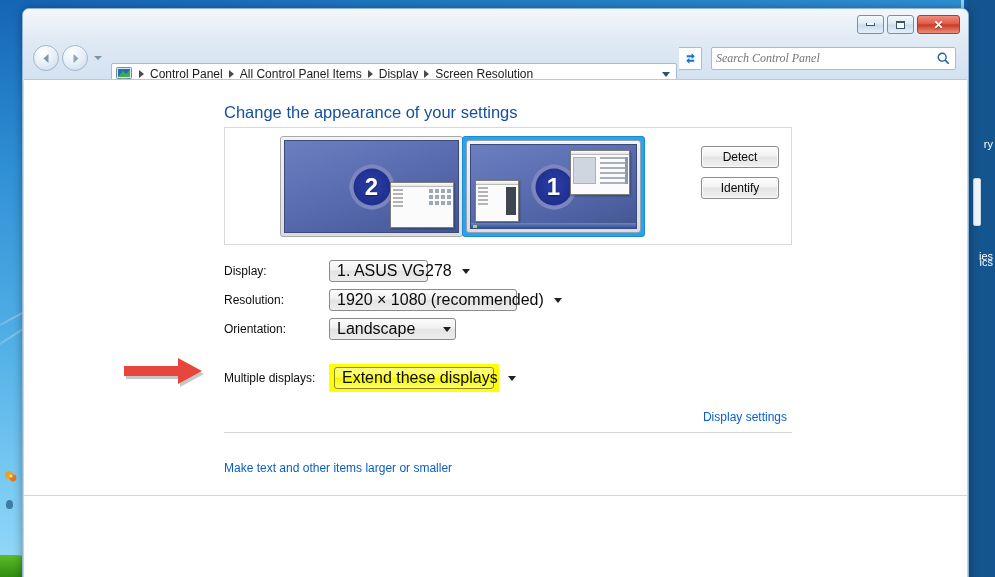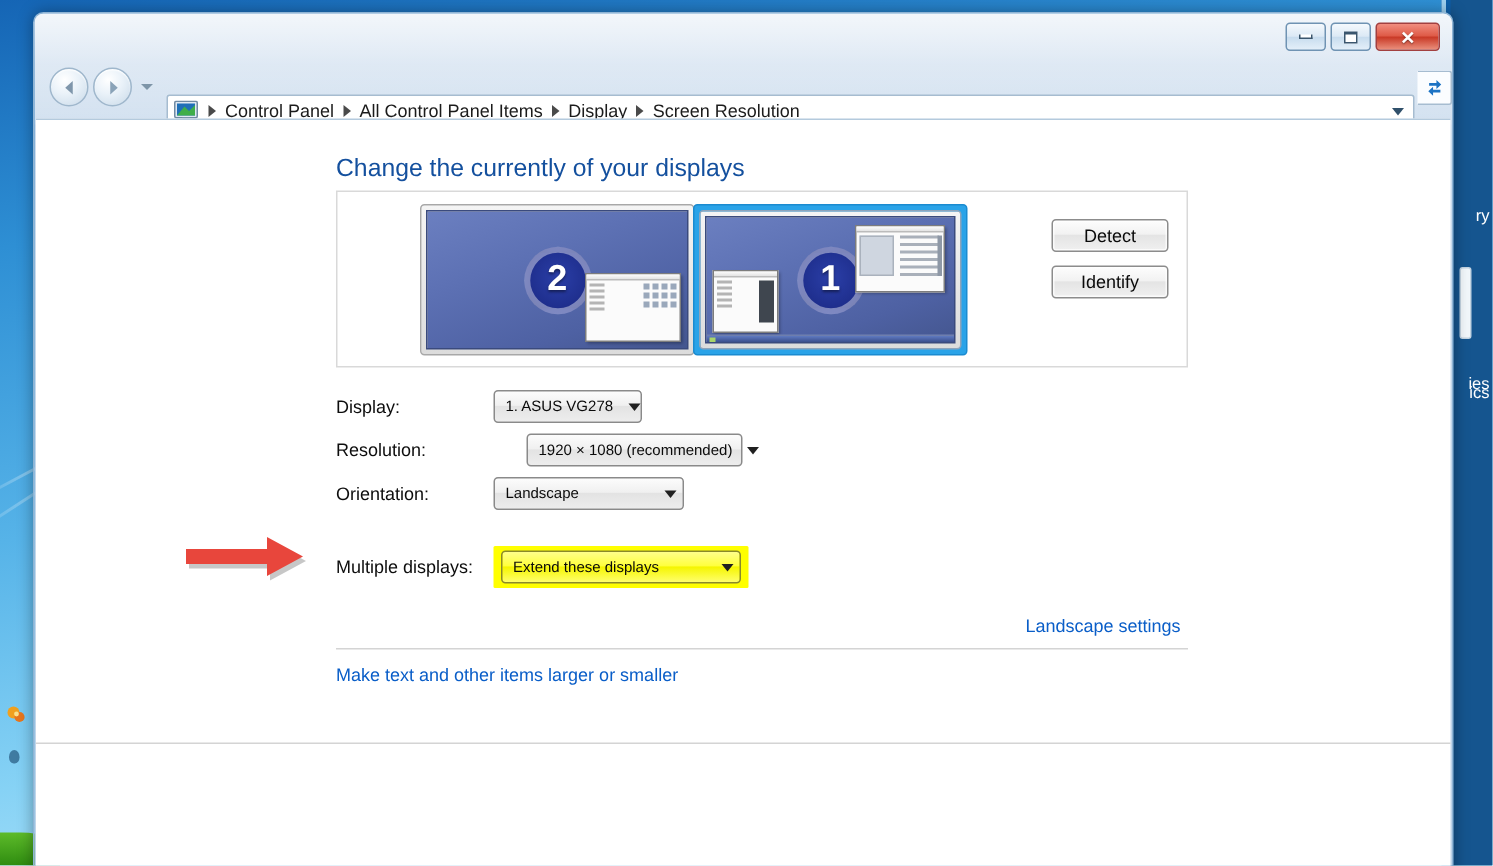--- a/index.html
+++ b/index.html
@@ -225,51 +225,51 @@
   #detect-button { position:absolute; right:12px; top:18px; width:78px; height:22px; }
   #identify-button { position:absolute; right:12px; top:49px; width:78px; height:22px; }
 
   
   .field-row { position:absolute; left:200px; height:22px; display:flex; align-items:center; }
   .field-label { font-size:12px; color:#0d0d0d; width:105px; flex:0 0 auto; }
   .combo {
     height:22px; border:1px solid #8a8a8a; border-radius:3px;
     background: linear-gradient(180deg,#fcfcfc 0%, #f0f0f0 46%, #e3e3e3 50%, #ededed 100%);
     display:flex; align-items:center; padding:0 4px 0 7px;
-    font-size:10px; color:#0a0a0a;
+    font-size:16px; color:#0a0a0a;
   }
   .combo .cb-text { flex:1 1 auto; white-space:nowrap; }
   .combo .cb-arrow {
     flex:0 0 auto; margin-left:10px; width:0; height:0;
     border-left:4px solid transparent; border-right:4px solid transparent;
     border-top:5px solid #202020;
   }
   #row-display { top:180px; }
   #row-display .combo { width:99px; }
   #row-resolution { top:209px; }
-  #row-resolution .combo { width:144px;margin-left:22px; }
+  #row-resolution .combo { width:188px; }
   #row-orientation { top:238px; }
   #row-orientation .combo { width:127px; }
   #row-multiple { top:287px; }
   #multiple-highlight {
     background:#ffff00; padding:3px 5px; border-radius:1px; display:flex; align-items:center;
   }
   #multiple-combo {
     width:160px;
     background: linear-gradient(180deg,#ffff8a 0%, #ffff3d 46%, #f5f500 50%, #ffff6b 100%);
     border-color:#8a8a2a;
   }
 
   
   #main-display-note { position:absolute; left:200px; top:330px; font-size:12px; color:#0d0d0d; }
   #advanced-settings-link { position:absolute; right:180px; top:330px; font-size:12px; color:#0a5ec8; cursor:pointer; }
   #divider-line { position:absolute; left:200px; top:352px; width:568px; height:1px; background:#d4d4d4; }
 
   .help-link { position:absolute; left:200px; font-size:12px; color:#0a5ec8; cursor:pointer; }
-  #link-larger-smaller { top:363px; }
+  #link-larger-smaller { top:381px; }
   #link-what-settings { top:389px; }
 
   #bottom-divider { position:absolute; left:0; right:0; top:415px; height:1px; background:#d4d4d4; }
 
   
   #dialog-buttons { position:absolute; right:178px; top:430px; display:flex; gap:17px; }
   .dlg-btn { width:76px; height:24px; }
   .dlg-btn.disabled { color:#9a9a9a; border-color:#bcbcbc; background:linear-gradient(180deg,#fbfbfb,#f1f1f1); }
 </style>
 </head>
@@ -344,25 +344,32 @@
       <span class="bc-drop"></span>
     </div>
 
     <div id="refresh-button">
       <svg width="15" height="15" viewBox="0 0 16 16">
         <path d="M4 4.6 L9.2 4.6 L9.2 2.4 L12.6 5.6 L9.2 8.8 L9.2 6.6 L4 6.6 Z" fill="#1c73c4"></path>
         <path d="M12 11.4 L6.8 11.4 L6.8 13.6 L3.4 10.4 L6.8 7.2 L6.8 9.4 L12 9.4 Z" fill="#1c73c4"></path>
       </svg>
     </div>
 
+    <div id="search-box">
+      <input id="search-input" type="text" placeholder="Search Control Panel" style="">
+      <svg width="15" height="15" viewBox="0 0 16 16">
+        <circle cx="6.6" cy="6.6" r="4.2" fill="none" stroke="#1c5fa8" stroke-width="1.5"></circle>
+        <line x1="9.8" y1="9.8" x2="13.6" y2="13.6" stroke="#1c5fa8" stroke-width="1.8"></line>
+      </svg>
+    </div>
   </div>
 
   <div id="content">
 
-    <div id="page-heading">Change the currently of your displays</div>
+    <div id="page-heading">Change the appearance of your settings</div>
 
     <div id="preview-panel">
 
       <div class="monitor" id="monitor-2">
         <div class="mon-outer">
           <div class="mon-screen">
             <div class="mon-number">2</div>
             <div class="mini-win" id="m2-win">
               <div class="mw-bar"></div>
               <div class="mw-body">
@@ -463,21 +470,21 @@
     </div>
 
     <div class="field-row" id="row-orientation">
       <span class="field-label">Orientation:</span>
       <div class="combo">
         <span class="cb-text">Landscape</span>
         <span class="cb-arrow"></span>
       </div>
     </div>
 
-    <div id="advanced-settings-link">Landscape settings</div>
+    <div id="advanced-settings-link">Display settings</div>
     <div id="divider-line"></div>
 
     <div class="help-link" id="link-larger-smaller">Make text and other items larger or smaller</div>
 
     <div id="bottom-divider"></div>
 
   </div>
 </div>
 
 <svg style="position:absolute; left:124px; top:358px; width:96px; height:34px; overflow:visible;" viewBox="0 0 96 34">

